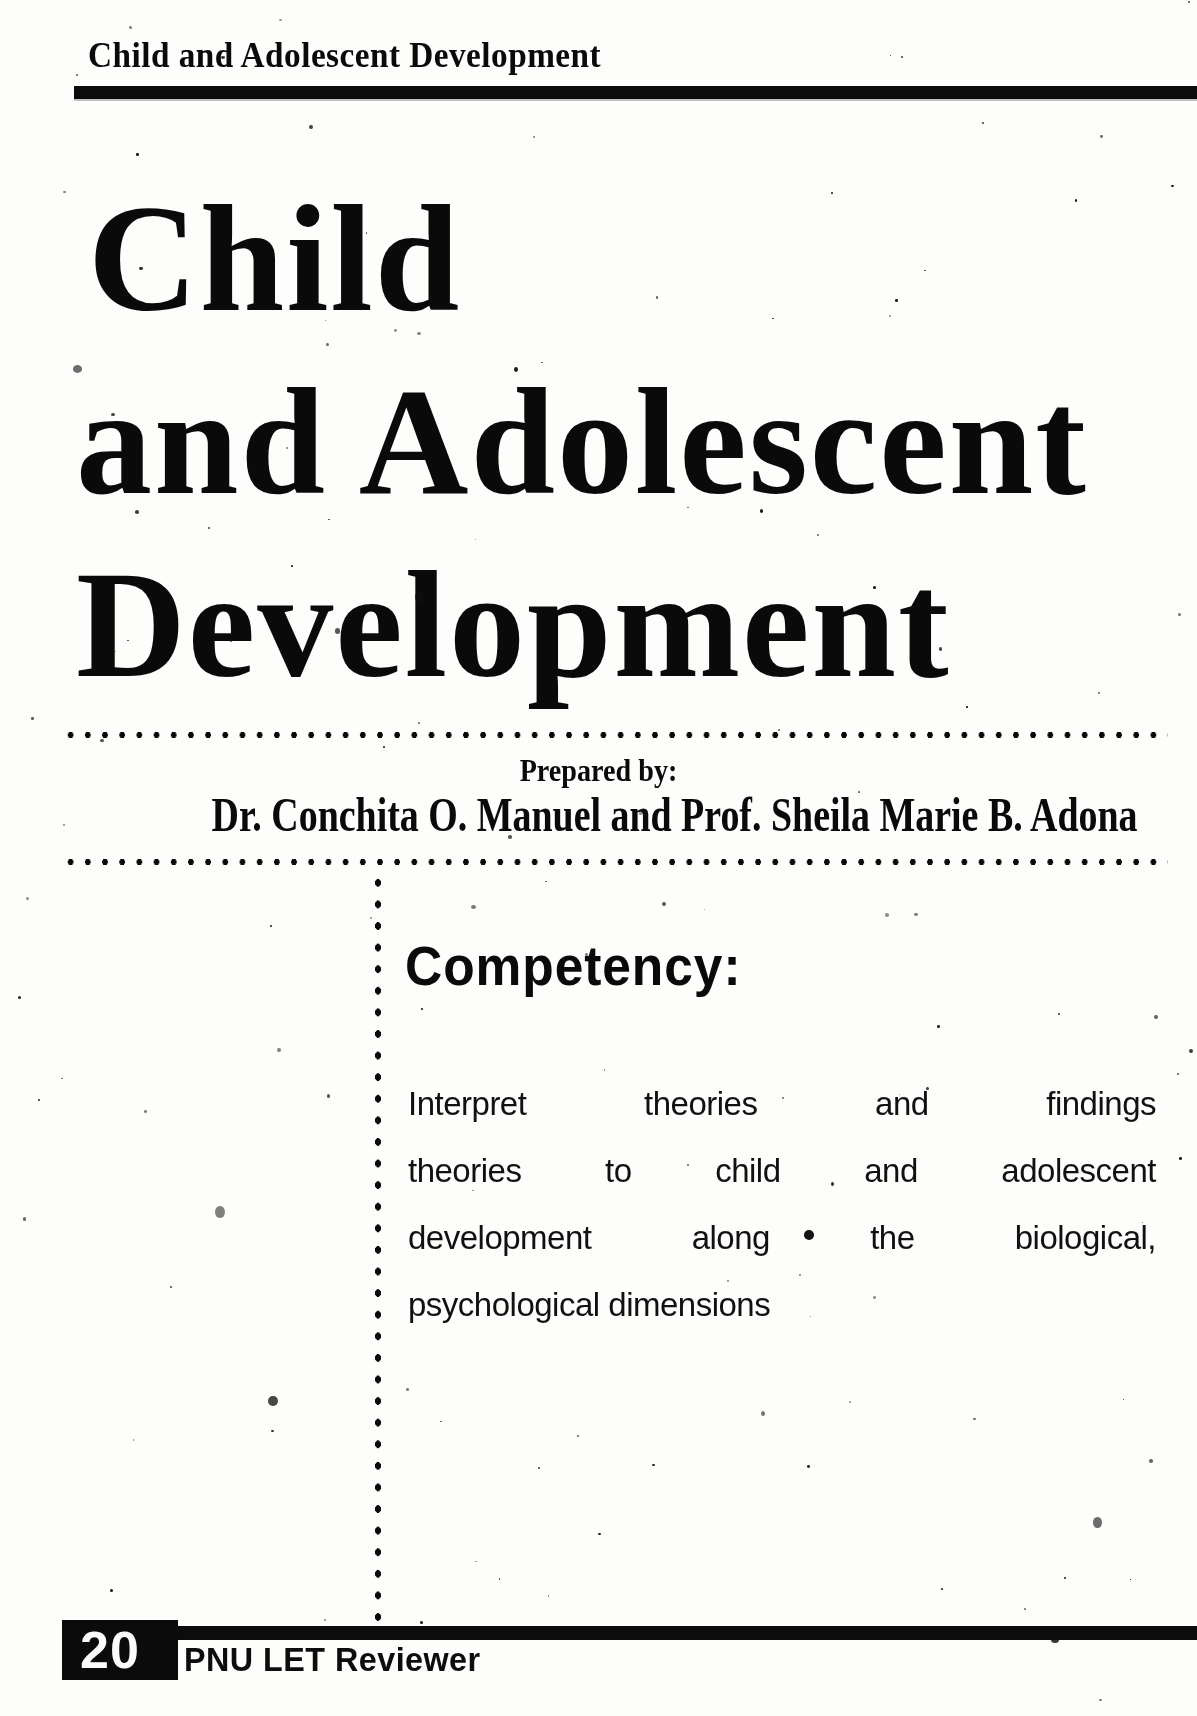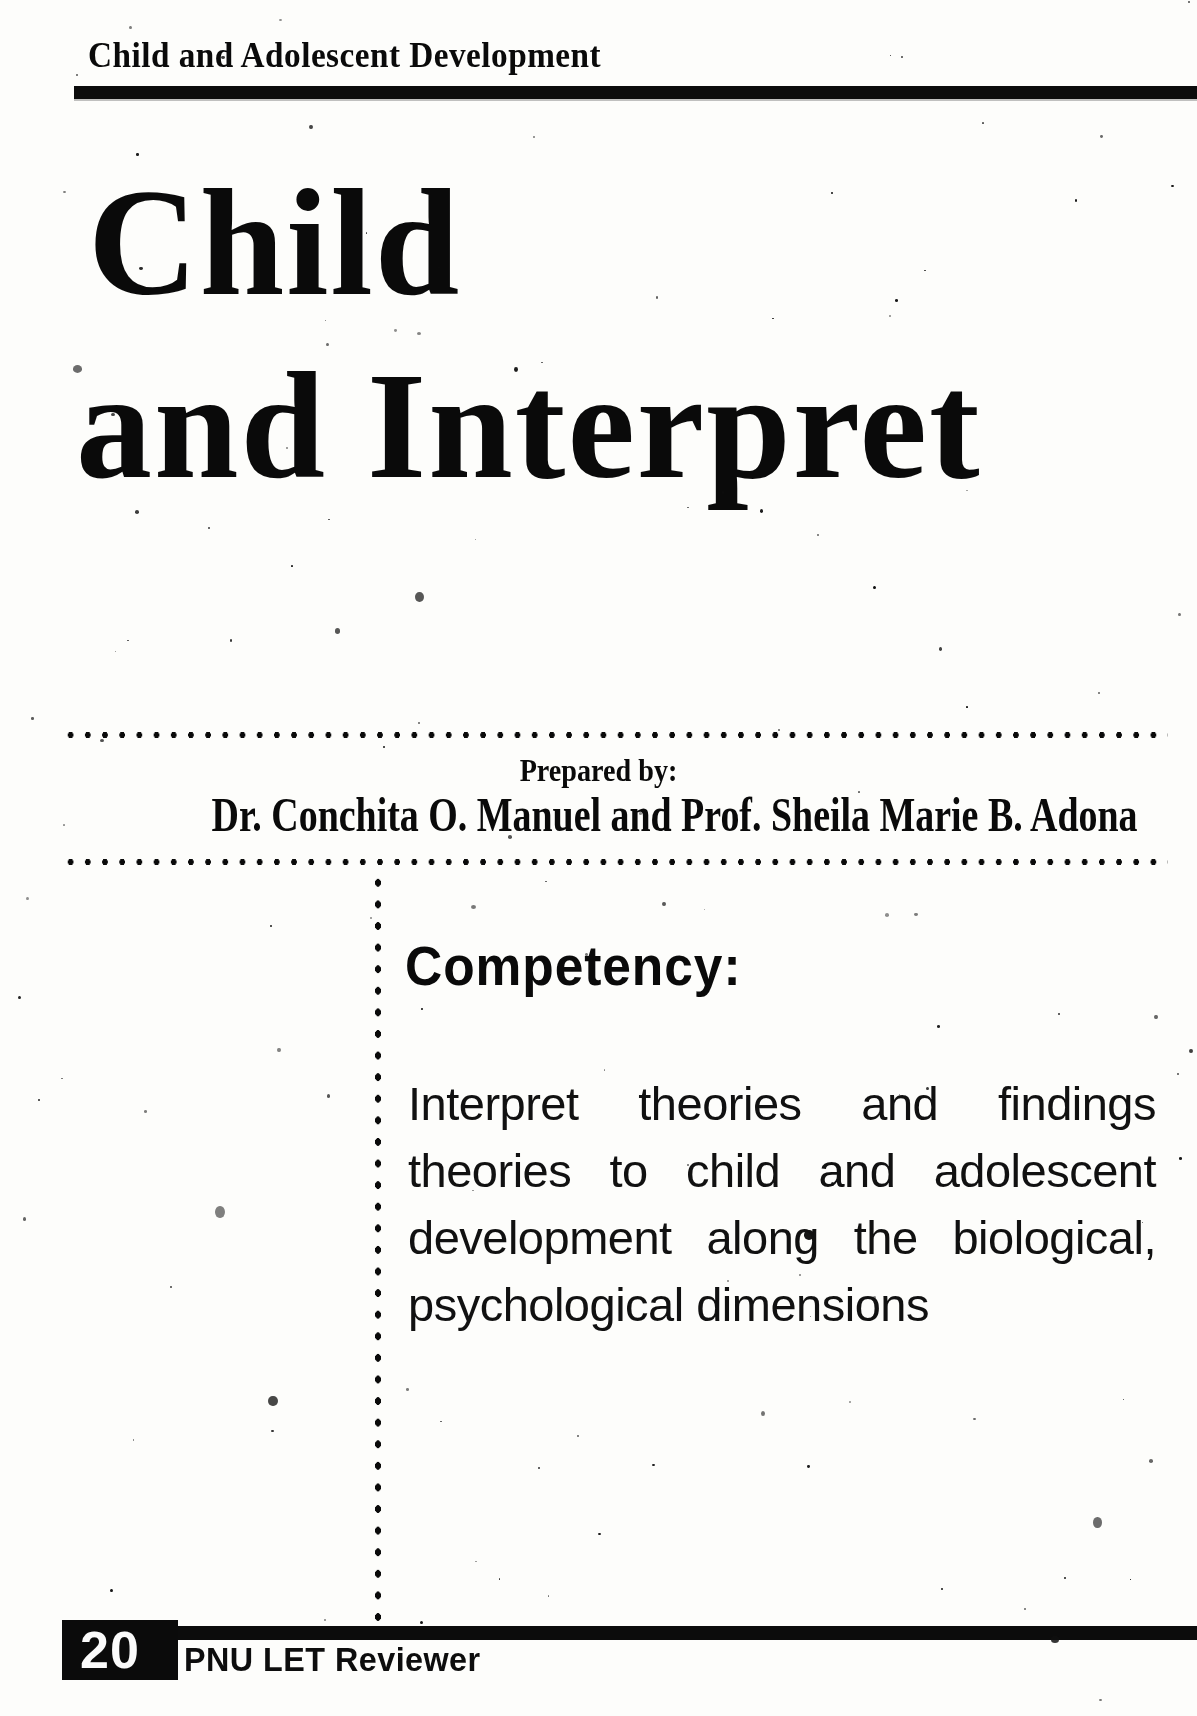--- a/index.html
+++ b/index.html
@@ -22,21 +22,21 @@
     box-shadow:0 2px 0 rgba(10,10,10,.25);
   }
   
   .main-title{
     position:absolute;left:76px;top:152px;width:1080px;
     font-family:"Liberation Serif",serif;font-weight:bold;
     font-size:152px;line-height:183px;letter-spacing:2px;
     white-space:nowrap;
   }
   .main-title .t-line{position:relative;}
-  .main-title .t-line:nth-child(1){padding-left:12px;}
+  .main-title .t-line:nth-child(1){padding-left:12px;margin-top:16px;}
   
   .dotline{
     position:absolute;left:62px;width:1106px;height:14px;
     background-image:radial-gradient(ellipse 3.8px 4.6px at 50% 50%,#0a0a0a 68%,rgba(0,0,0,0) 74%);
     background-size:17.2px 14px;background-repeat:repeat-x;
   }
   .dotline.first{top:728px;}
   .dotline.second{top:855px;}
   .vdots{
     position:absolute;left:371px;top:872px;width:14px;height:752px;
@@ -62,21 +62,21 @@
   .competency-heading{
     position:absolute;left:405px;top:935px;
     font-family:"Liberation Sans",sans-serif;font-weight:bold;
     font-size:56px;line-height:62px;letter-spacing:1px;
     transform:scaleX(.92);transform-origin:left center;
     white-space:nowrap;
   }
   .competency-body{
     position:absolute;left:408px;top:1070px;width:748px;
     font-family:"Liberation Sans",sans-serif;
-    font-size:47px;line-height:67px;letter-spacing:-.5px;
+    font-size:33px;line-height:67px;letter-spacing:-.5px;
     color:#111;
   }
   .competency-body .p-line{
     white-space:nowrap;overflow:visible;
     text-align:justify;
   }
   .competency-body .p-line.just{text-align-last:justify;}
   
   .footer-bar{
     position:absolute;left:172px;top:1626px;width:1025px;height:14px;
@@ -104,21 +104,22 @@
 </head>
 <body>
 
 <div class="page">
 
   <div class="running-head">Child and Adolescent Development</div>
   <div class="head-rule"></div>
 
   <div class="main-title">
     <div class="t-line">Child</div>
-    <div class="t-line">and Interpret</div>
+    <div class="t-line">and Adolescent</div>
+    <div class="t-line">Development</div>
   </div>
 
   <div class="dotline first"></div>
 
   <div class="prepared-by">Prepared by:</div>
   <div class="authors">Dr. Conchita O. Manuel and Prof. Sheila Marie B. Adona</div>
 
   <div class="dotline second"></div>
 
   <div class="vdots"></div>

